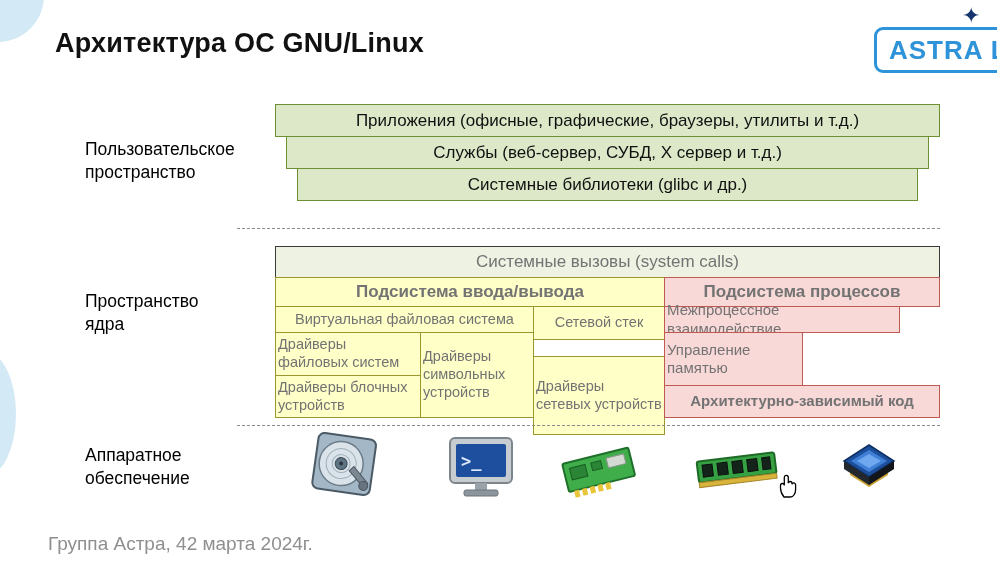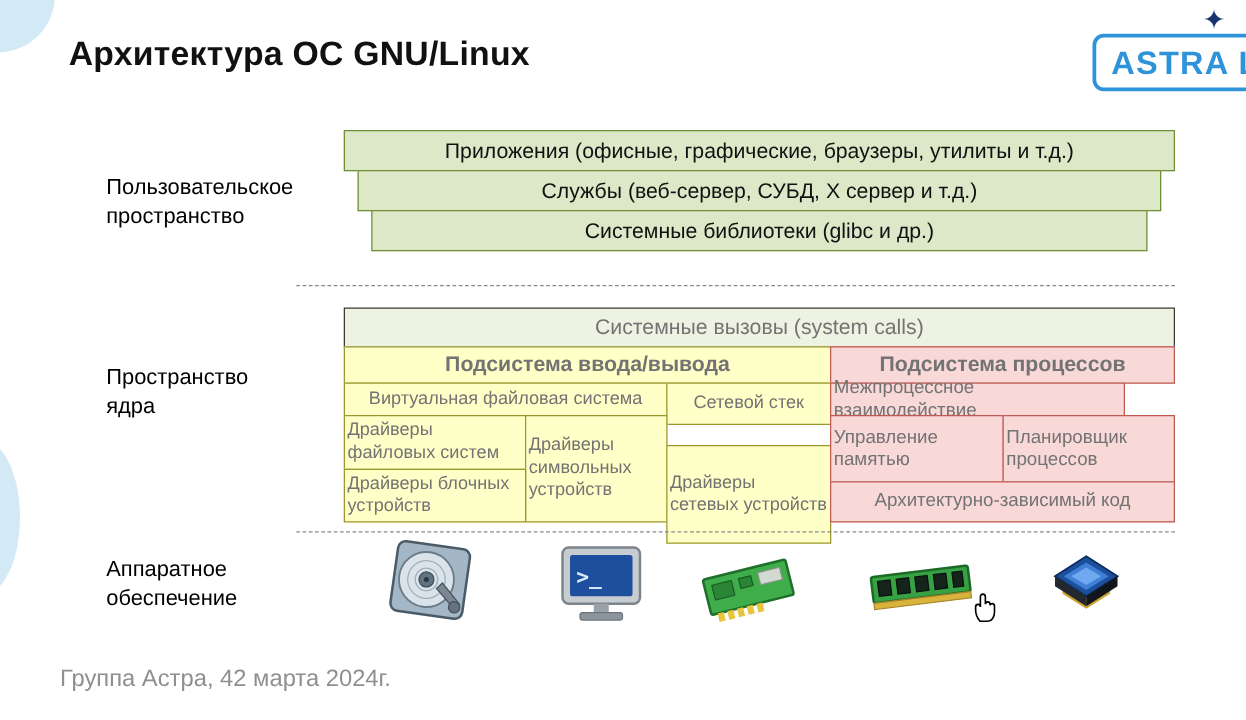--- a/index.html
+++ b/index.html
@@ -44,21 +44,21 @@
   .c-prochdr { left:664px; top:277px; width:276px; height:30px; }
   .c-vfs  { left:275px; top:306px; width:259px; height:27px; }
   .c-net  { left:533px; top:306px; width:132px; height:34px; }
   .c-fsd  { left:275px; top:332px; width:146px; height:44px; }
   .c-chd  { left:420px; top:332px; width:114px; height:86px; }
   .c-netd { left:533px; top:356px; width:132px; height:79px; }
   .c-bld  { left:275px; top:375px; width:146px; height:43px; }
   .c-ipc  { left:664px; top:306px; width:236px; height:27px; }
   .c-mem  { left:664px; top:332px; width:139px; height:54px; }
   .c-sch  { left:802px; top:332px; width:138px; height:54px; }
-  .c-arch { left:664px; top:385px; width:276px; height:33px; }
+  .c-arch { left:664px; top:385px; width:276px; height:33px;font-weight:bold; }
 
   .hw-icon { position:absolute; }
   .icon-hdd      { left:308px; top:431px; }
   .icon-terminal { left:448px; top:436px; }
   .icon-nic      { left:558px; top:442px; }
   .icon-ram      { left:694px; top:446px; }
   .icon-cpu      { left:840px; top:441px; }
   .hand-cursor   { left:776px; top:472px; position:absolute; }
 
   .footer { position:absolute; left:48px; top:533px; font-size:19px; color:#8f8f8f; }
@@ -95,21 +95,20 @@
 
   <div class="cell yellow c-vfs">Виртуальная файловая система</div>
   <div class="cell yellow c-fsd">Драйверы файловых систем</div>
   <div class="cell yellow c-net">Сетевой стек</div>
   <div class="cell yellow c-chd">Драйверы символьных устройств</div>
   <div class="cell yellow c-netd">Драйверы сетевых устройств</div>
   <div class="cell yellow c-bld">Драйверы блочных устройств</div>
 
   <div class="cell pink c-ipc">Межпроцессное взаимодействие</div>
   <div class="cell pink c-mem">Управление памятью</div>
-  <div class="cell pink c-sch">Планировщик процессов</div>
   <div class="cell pink c-arch">Архитектурно-зависимый код</div>
 
   <div class="sep sep2"></div>
 
   <div class="hw-icon icon-hdd">
     <svg width="72" height="68" viewBox="0 0 72 68">
       <g transform="rotate(8 36 34)">
         <rect x="7" y="5" width="58" height="56" rx="6" fill="#a3b7c6" stroke="#4a5a66" stroke-width="2"></rect>
         <circle cx="33" cy="33" r="22" fill="#dae3e9" stroke="#6b7c88" stroke-width="1.5"></circle>
         <circle cx="33" cy="33" r="15" fill="none" stroke="#9fb0bb" stroke-width="1"></circle>

